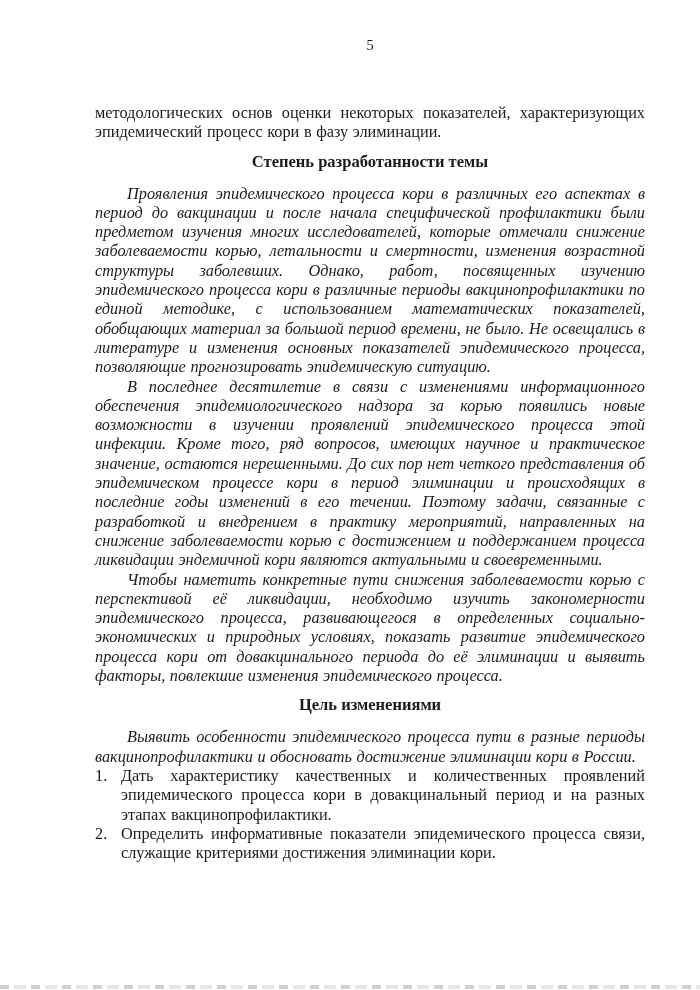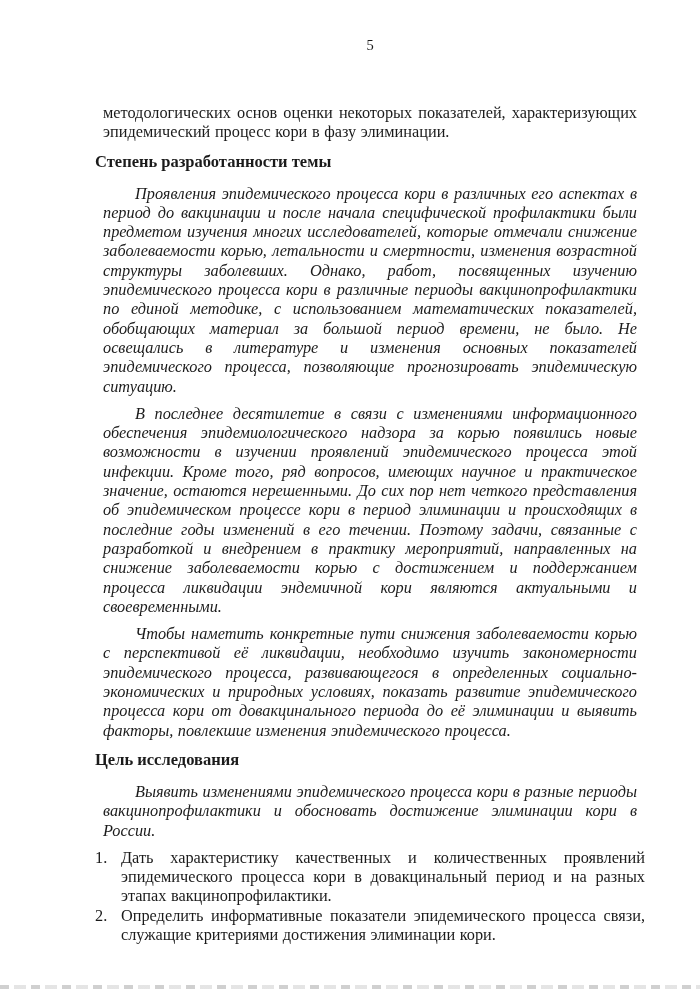--- a/index.html
+++ b/index.html
@@ -21,32 +21,32 @@
   .page-number {
     text-align: center;
     font-size: 14.5px;
     line-height: 15px;
     margin: 0 0 50px 0;
   }
   .body-text {
     font-size: 16.3px;
     line-height: 19.3px;
     text-align: justify;
-    margin: 8px;
+    margin: 0;
     word-spacing: 0.5px;
   }
   .indent {
     text-indent: 32px;
     font-style: italic;
   }
   .heading {
     font-size: 16.5px;
     line-height: 20px;
     font-weight: bold;
-    text-align: left;
+    text-align: center;
     margin: 10px 0 12px 0;
   }
   .task-list {
     list-style: none;
     margin: 0;
     padding: 0;
   }
   .task-item {
     display: flex;
     align-items: flex-start;
@@ -88,23 +88,23 @@
   <p class="body-text">методологических основ оценки некоторых показателей, характеризующих эпидемический процесс кори в фазу элиминации.</p>
 
   <h2 class="heading">Степень разработанности темы</h2>
 
   <p class="body-text indent">Проявления эпидемического процесса кори в различных его аспектах в период до вакцинации и после начала специфической профилактики были предметом изучения многих исследователей, которые отмечали снижение заболеваемости корью, летальности и смертности, изменения возрастной структуры заболевших. Однако, работ, посвященных изучению эпидемического процесса кори в различные периоды вакцинопрофилактики по единой методике, с использованием математических показателей, обобщающих материал за большой период времени, не было. Не освещались в литературе и изменения основных показателей эпидемического процесса, позволяющие прогнозировать эпидемическую ситуацию.</p>
 
   <p class="body-text indent">В последнее десятилетие в связи с изменениями информационного обеспечения эпидемиологического надзора за корью появились новые возможности в изучении проявлений эпидемического процесса этой инфекции. Кроме того, ряд вопросов, имеющих научное и практическое значение, остаются нерешенными. До сих пор нет четкого представления об эпидемическом процессе кори в период элиминации и происходящих в последние годы изменений в его течении. Поэтому задачи, связанные с разработкой и внедрением в практику мероприятий, направленных на снижение заболеваемости корью с достижением и поддержанием процесса ликвидации эндемичной кори являются актуальными и своевременными.</p>
 
   <p class="body-text indent">Чтобы наметить конкретные пути снижения заболеваемости корью с перспективой её ликвидации, необходимо изучить закономерности эпидемического процесса, развивающегося в определенных социально-экономических и природных условиях, показать развитие эпидемического процесса кори от довакцинального периода до её элиминации и выявить факторы, повлекшие изменения эпидемического процесса.</p>
 
-  <h2 class="heading">Цель исследования</h2>
+  <h2 class="heading">Цель изменениями</h2>
 
-  <p class="body-text indent">Выявить изменениями эпидемического процесса кори в разные периоды вакцинопрофилактики и обосновать достижение элиминации кори в России.</p>
+  <p class="body-text indent">Выявить особенности эпидемического процесса пути в разные периоды вакцинопрофилактики и обосновать достижение элиминации кори в России.</p>
 
 
   <ol class="task-list">
     <li class="task-item">
       <span class="task-num">1.</span>
       <div class="task-text">Дать характеристику качественных и количественных проявлений эпидемического процесса кори в довакцинальный период и на разных этапах вакцинопрофилактики.</div>
     </li>
     <li class="task-item">
       <span class="task-num">2.</span>
       <div class="task-text">Определить информативные показатели эпидемического процесса связи, служащие критериями достижения элиминации кори.</div>

